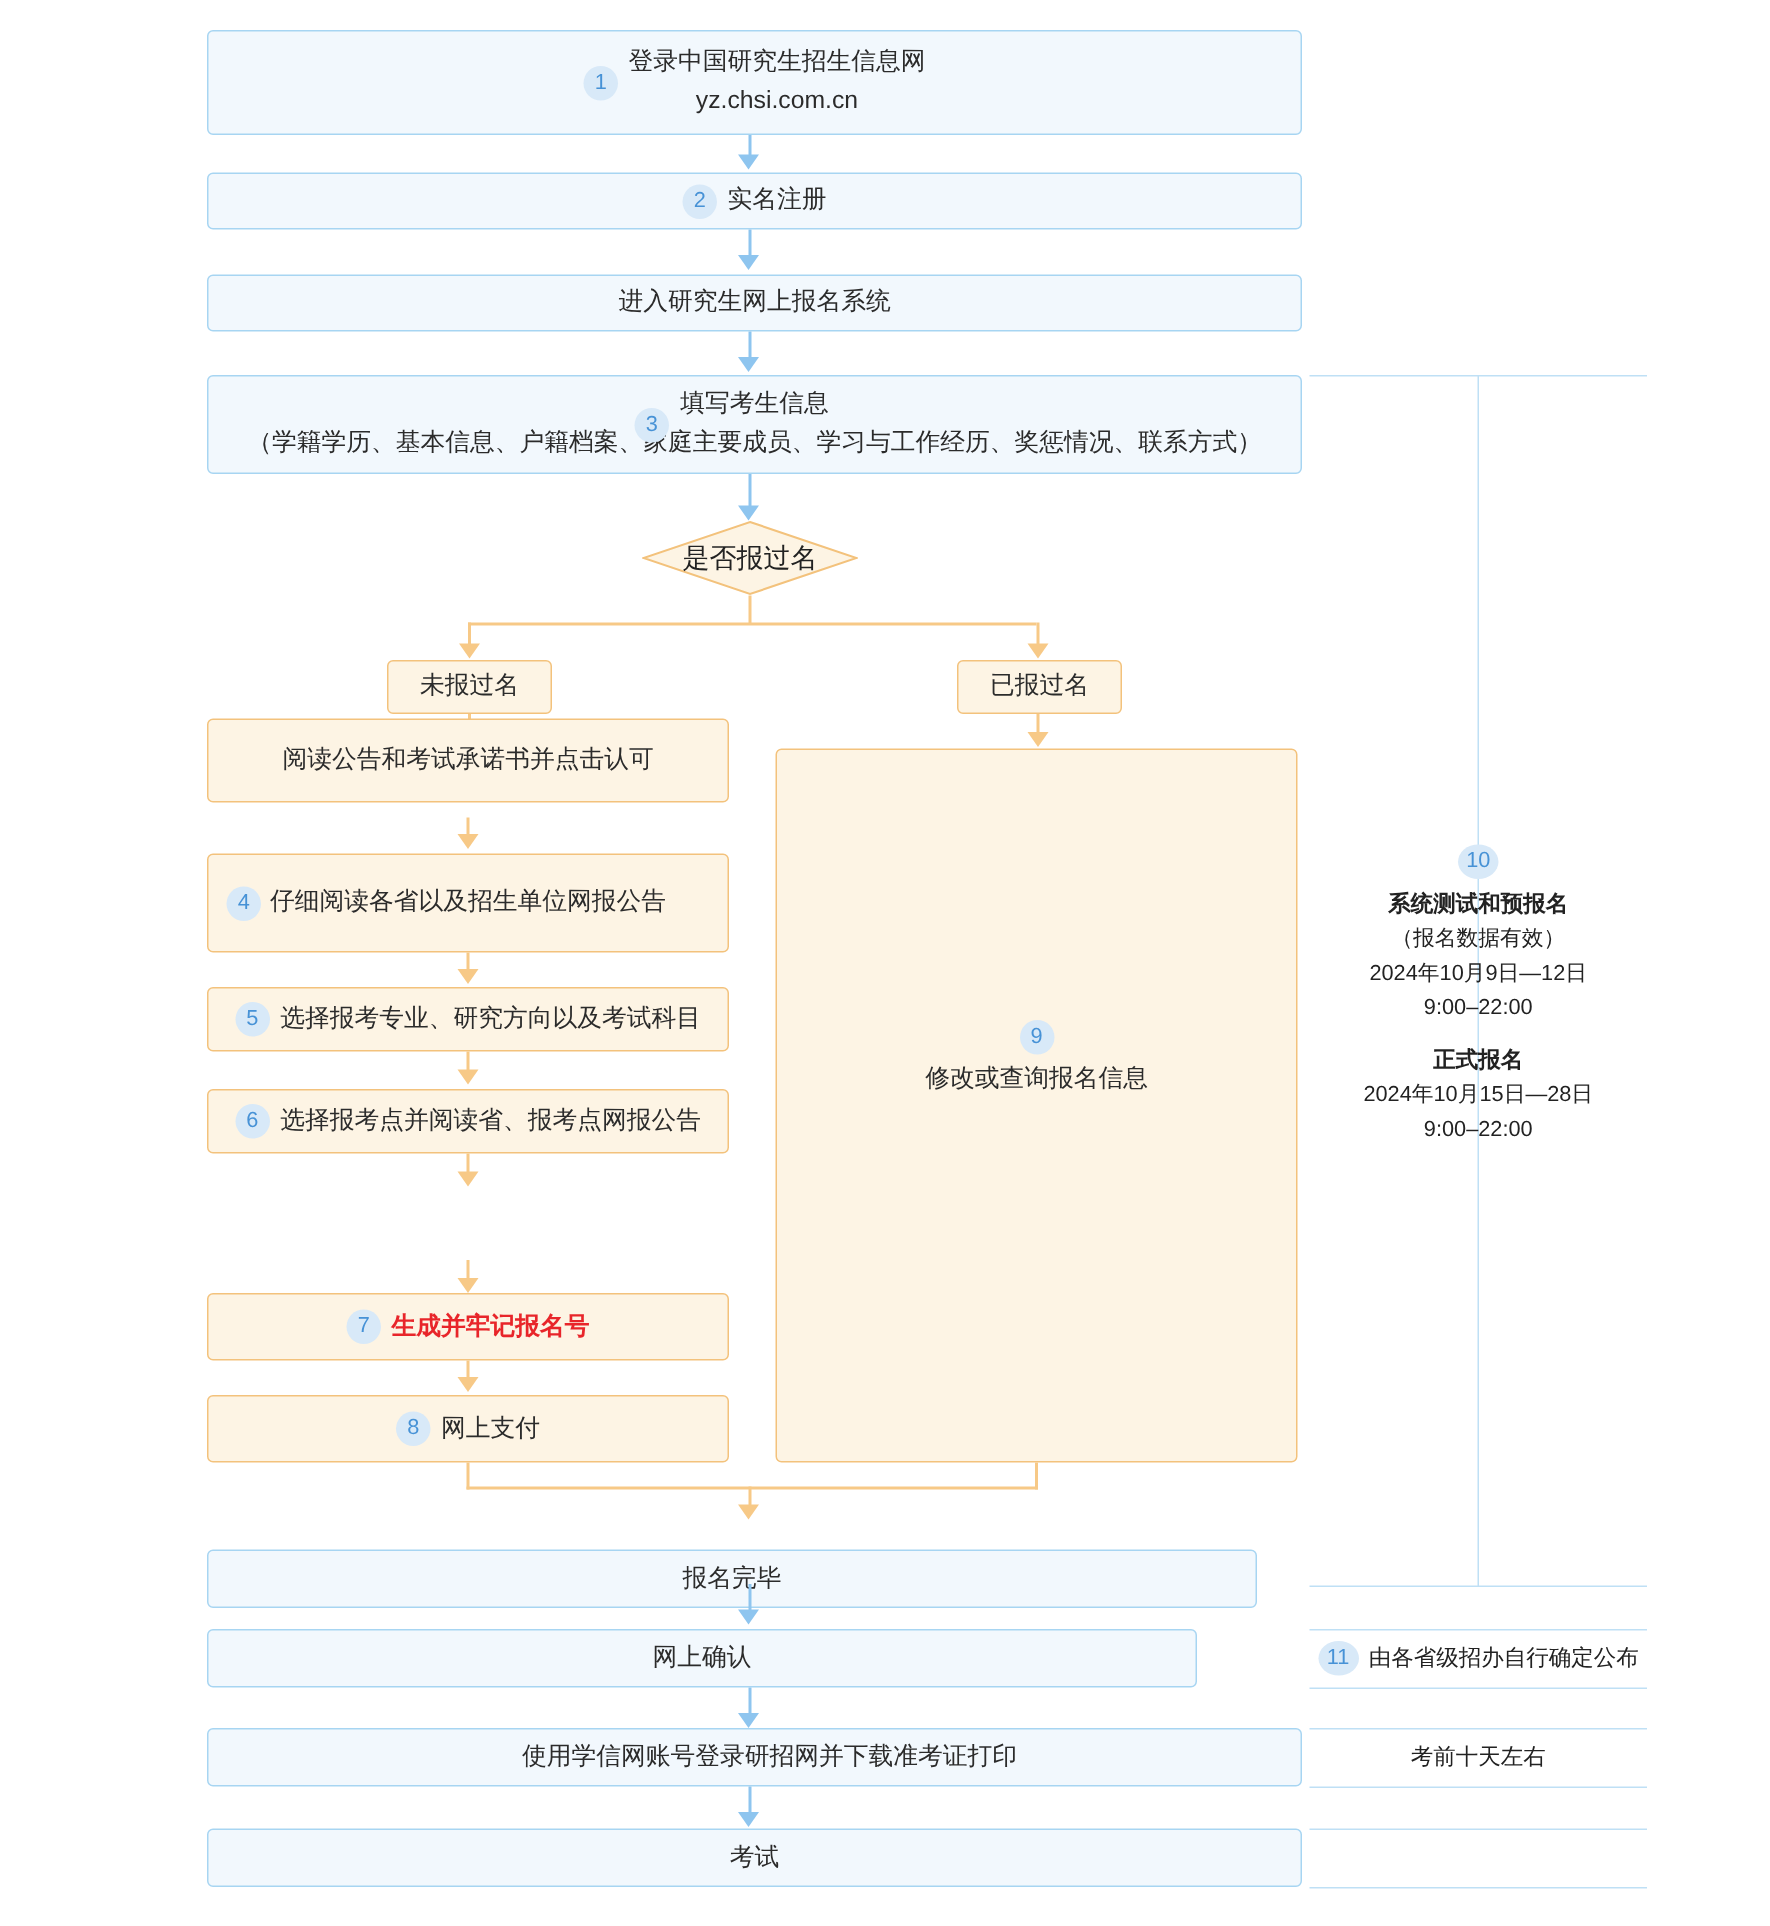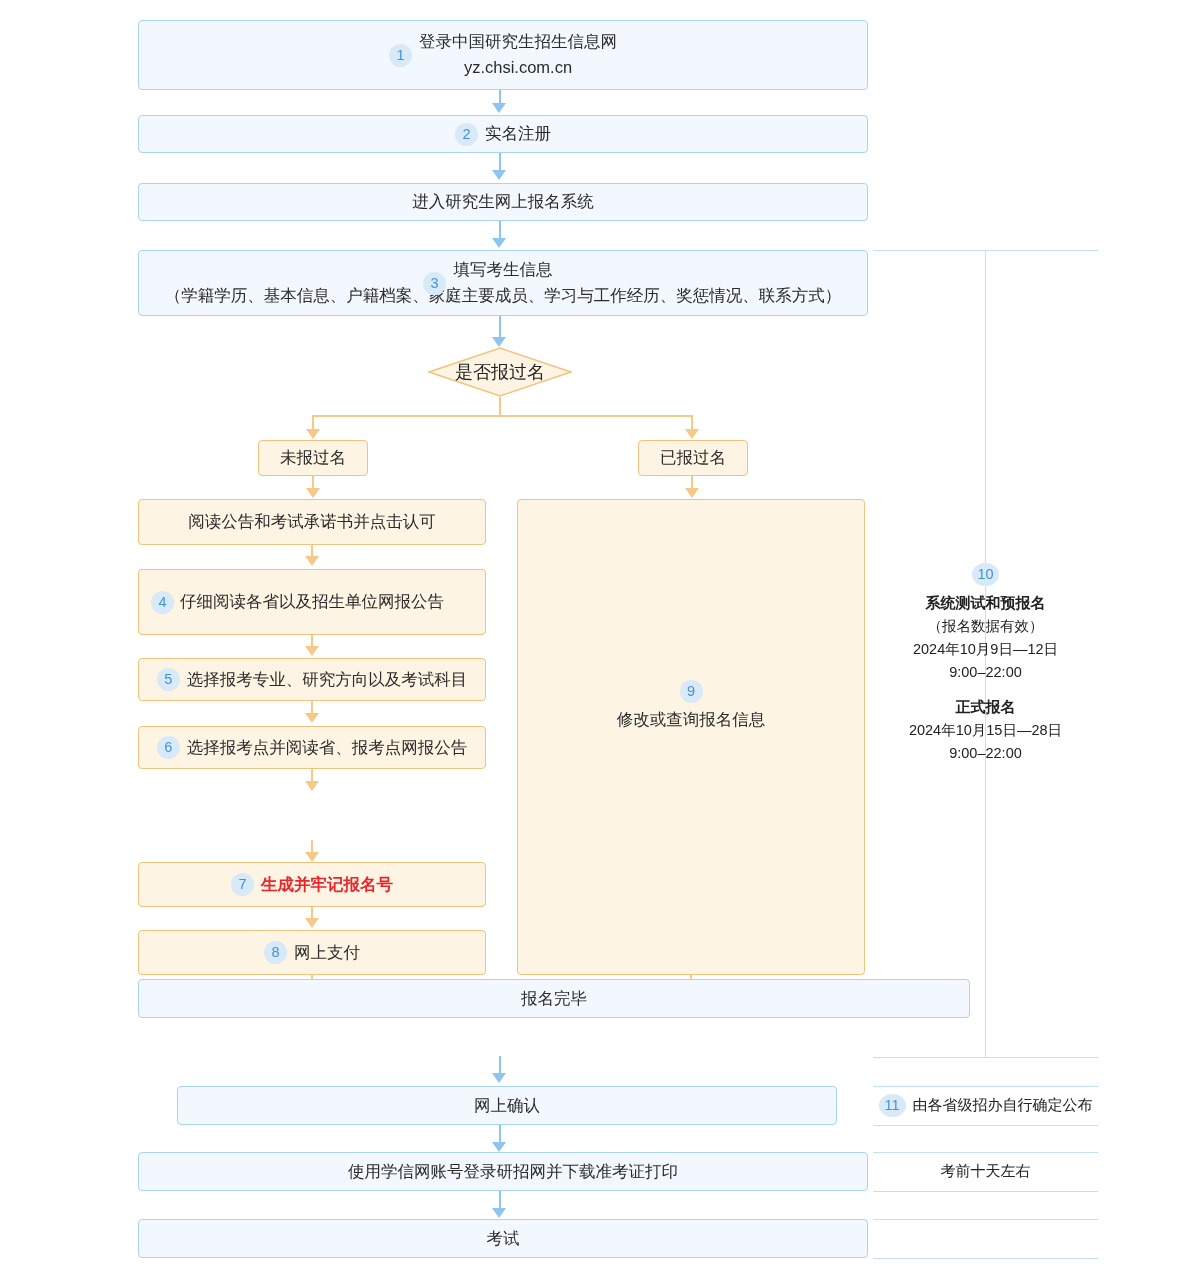--- a/index.html
+++ b/index.html
@@ -159,21 +159,21 @@
   </div>
   <div class="ln v o-ln" style="left:312px; top:476px; height:13px;"></div>
   <div class="arrow o" style="left:306px; top:488px;"></div>
 
   <div class="node orange" style="left:638px; top:440px; width:110px; height:36px;">
     <span>已报过名</span>
   </div>
   <div class="ln v o-ln" style="left:691px; top:476px; height:13px;"></div>
   <div class="arrow o" style="left:685px; top:488px;"></div>
 
-  <div class="node orange" style="left:138px; top:499px; width:348px; height:46px;">
+  <div class="node orange" style="left:138px; top:479px; width:348px; height:56px;">
     <span>阅读公告和考试承诺书并点击认可</span>
   </div>
   <div class="ln v o-ln" style="left:311px; top:545px; height:12px;"></div>
   <div class="arrow o" style="left:305px; top:556px;"></div>
 
   <div class="node orange" style="left:138px; top:569px; width:348px; height:66px;">
     <div class="inner" style="position:relative; width:100%;">
       <span class="badge" style="position:absolute; left:12px;">4</span>
       <span class="lines two-line">
         <span>仔细阅读各省以及招生单位网报公告</span>
@@ -226,27 +226,27 @@
       <span>修改或查询报名信息</span>
     </div>
   </div>
 
   <div class="ln v o-ln" style="left:311px; top:975px; height:18px;"></div>
   <div class="ln v o-ln" style="left:690px; top:975px; height:18px;"></div>
   <div class="ln h o-ln" style="left:311px; top:991px; width:381px;"></div>
   <div class="ln v o-ln" style="left:499px; top:991px; height:13px;"></div>
   <div class="arrow o" style="left:492px; top:1003px;"></div>
 
-  <div class="node blue" style="left:138px; top:979px; width:832px; height:39px;">
+  <div class="node blue" style="left:138px; top:1033px; width:700px; height:39px;">
     <span>报名完毕</span>
   </div>
   <div class="ln v b-ln" style="left:499px; top:1056px; height:18px;"></div>
   <div class="arrow b" style="left:492px; top:1073px;"></div>
 
-  <div class="node blue" style="left:138px; top:1086px; width:660px; height:39px;margin-left:39px;">
+  <div class="node blue" style="left:138px; top:1086px; width:660px; height:39px;">
     <span>网上确认</span>
   </div>
   <div class="ln v b-ln" style="left:499px; top:1125px; height:18px;"></div>
   <div class="arrow b" style="left:492px; top:1142px;"></div>
 
   <div class="node blue" style="left:138px; top:1152px; width:730px; height:39px;padding-left:20px;">
     <span>使用学信网账号登录研招网并下载准考证打印</span>
   </div>
   <div class="ln v b-ln" style="left:499px; top:1191px; height:18px;"></div>
   <div class="arrow b" style="left:492px; top:1208px;"></div>

